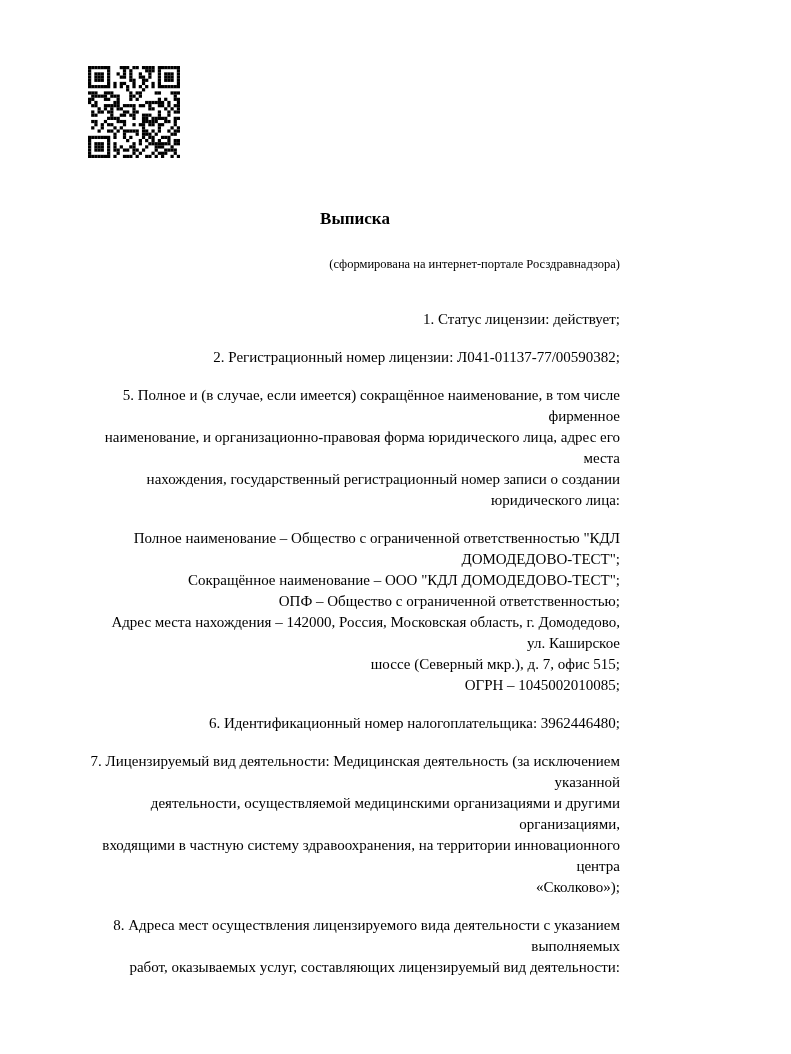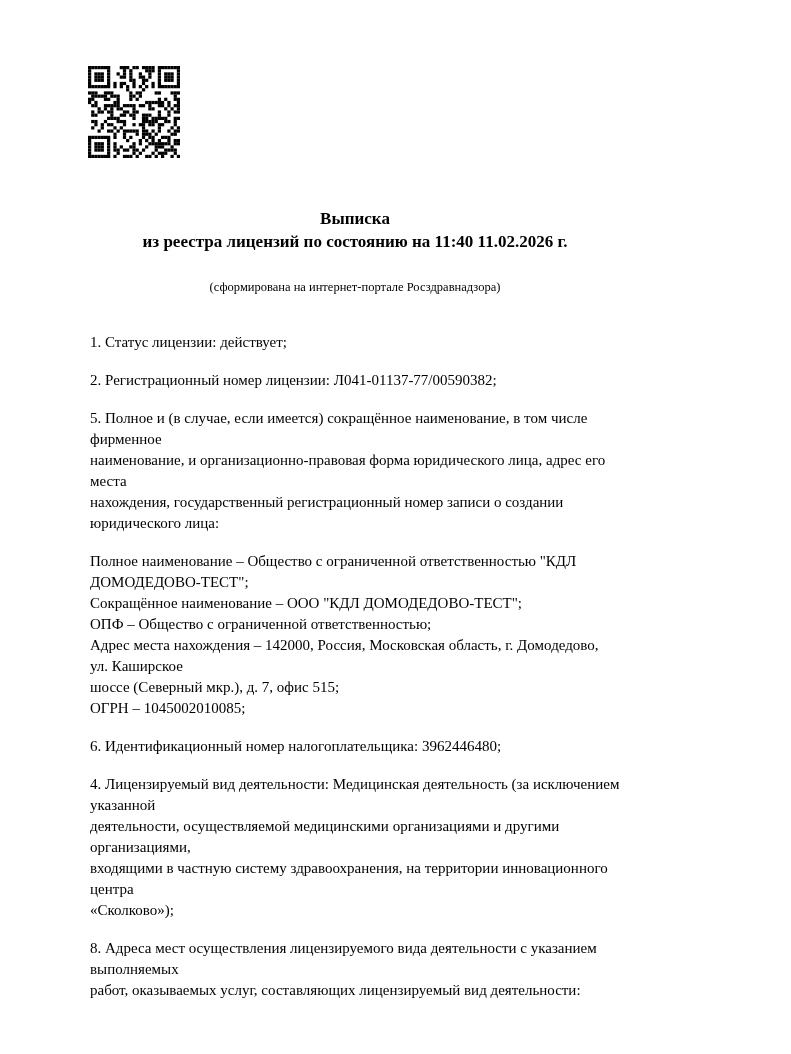--- a/index.html
+++ b/index.html
@@ -30,34 +30,35 @@
     right: 34px;
     top: 207px;
   }
   .doc-title {
     text-align: center;
     font-weight: bold;
     font-size: 17px;
     line-height: 23px;
   }
   .doc-subtitle {
-    text-align: center;
+    text-align: right;
     font-size: 12.5px;
     line-height: 16px;
     margin-top: 26px;
   }
   .doc-body {
     margin-top: 37px;
     font-size: 15px;
     line-height: 21px;
     text-align: left;
   }
   .doc-body p {
     margin: 0 0 17px 0;
     white-space: pre-line;
+    text-align: right;
   }
 </style>
 </head>
 <body>
 
 <div class="page">
 
   <div class="qr-wrap">
     <svg width="92" height="92" viewBox="0 0 92 92" xmlns="http://www.w3.org/2000/svg" fill="#000000">
         <rect x="0.00" y="0.00" width="3.22" height="3.22"></rect>
@@ -450,40 +451,39 @@
         <rect x="72.97" y="88.83" width="3.22" height="3.22"></rect>
         <rect x="82.48" y="88.83" width="3.22" height="3.22"></rect>
         <rect x="88.83" y="88.83" width="3.22" height="3.22"></rect>
       </svg>
   </div>
 
   <div class="content">
 
     <div class="doc-title">
       <div>Выписка</div>
-      <div>из реестра лицензий по состоянию на 11:40 11.02.2026 г.</div>
     </div>
 
     <div class="doc-subtitle">(сформирована на интернет-портале Росздравнадзора)</div>
 
     <div class="doc-body">
       <p>1. Статус лицензии: действует;</p>
       <p>2. Регистрационный номер лицензии: Л041-01137-77/00590382;</p>
       <p>5. Полное и (в случае, если имеется) сокращённое наименование, в том числе фирменное
 наименование, и организационно-правовая форма юридического лица, адрес его места
 нахождения, государственный регистрационный номер записи о создании юридического лица:</p>
       <p>Полное наименование – Общество с ограниченной ответственностью "КДЛ
 ДОМОДЕДОВО-ТЕСТ";
 Сокращённое наименование – ООО "КДЛ ДОМОДЕДОВО-ТЕСТ";
 ОПФ – Общество с ограниченной ответственностью;
 Адрес места нахождения – 142000, Россия, Московская область, г. Домодедово, ул. Каширское
 шоссе (Северный мкр.), д. 7, офис 515;
 ОГРН – 1045002010085;</p>
       <p>6. Идентификационный номер налогоплательщика: 3962446480;</p>
-      <p>4. Лицензируемый вид деятельности: Медицинская деятельность (за исключением указанной
+      <p>7. Лицензируемый вид деятельности: Медицинская деятельность (за исключением указанной
 деятельности, осуществляемой медицинскими организациями и другими организациями,
 входящими в частную систему здравоохранения, на территории инновационного центра
 «Сколково»);</p>
       <p>8. Адреса мест осуществления лицензируемого вида деятельности с указанием выполняемых
 работ, оказываемых услуг, составляющих лицензируемый вид деятельности:</p>
     </div>
 
   </div>
 </div>
 

